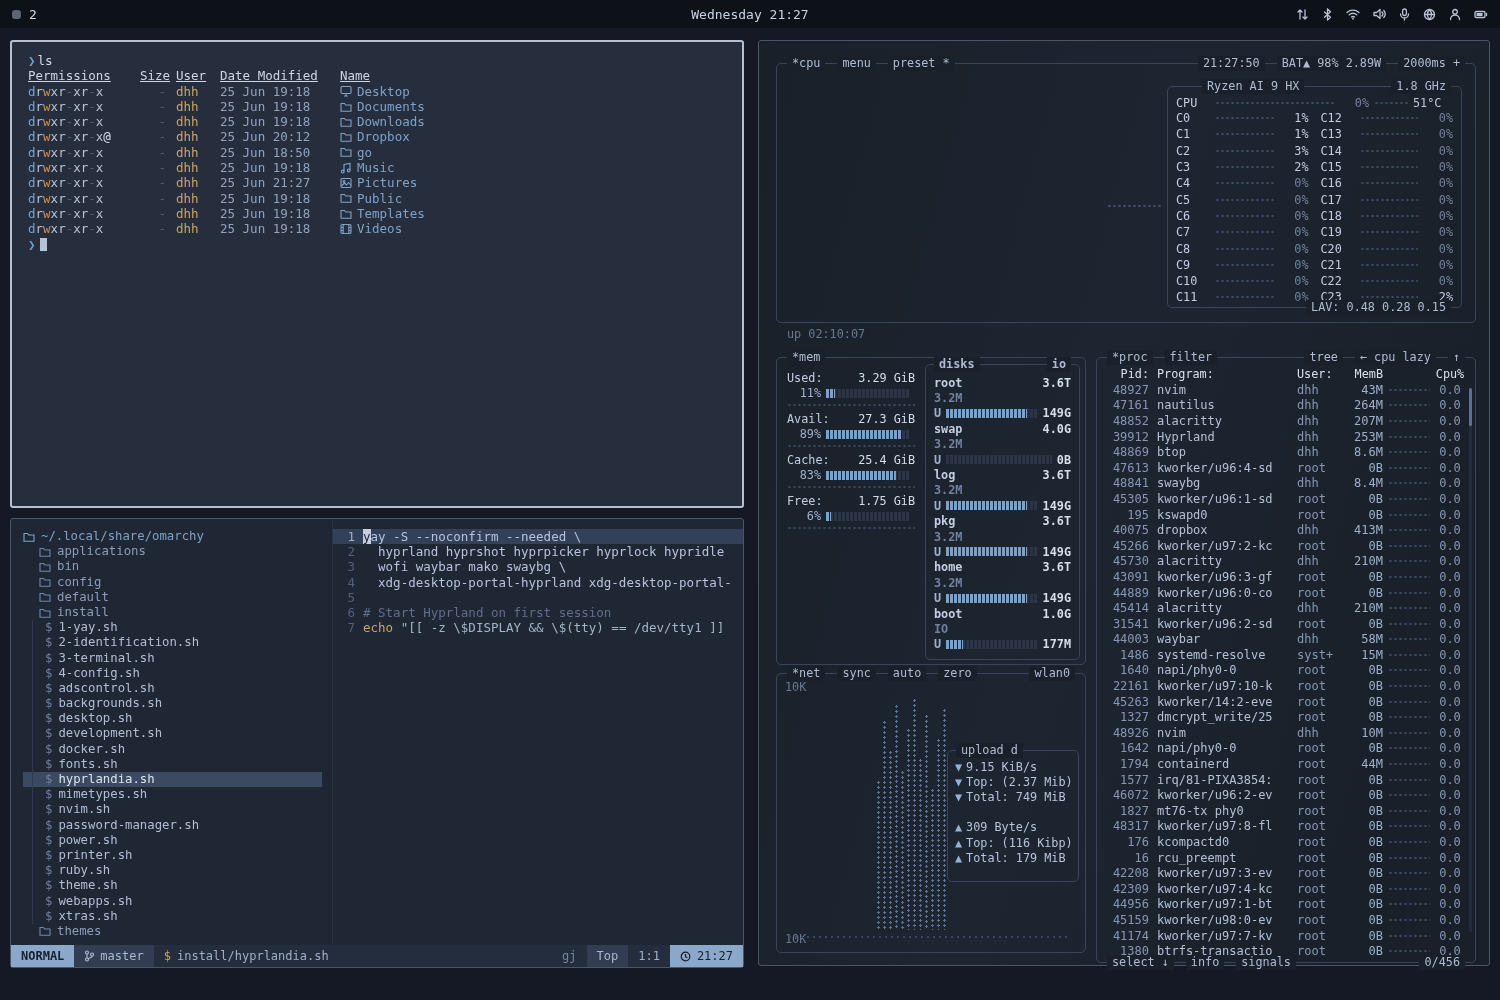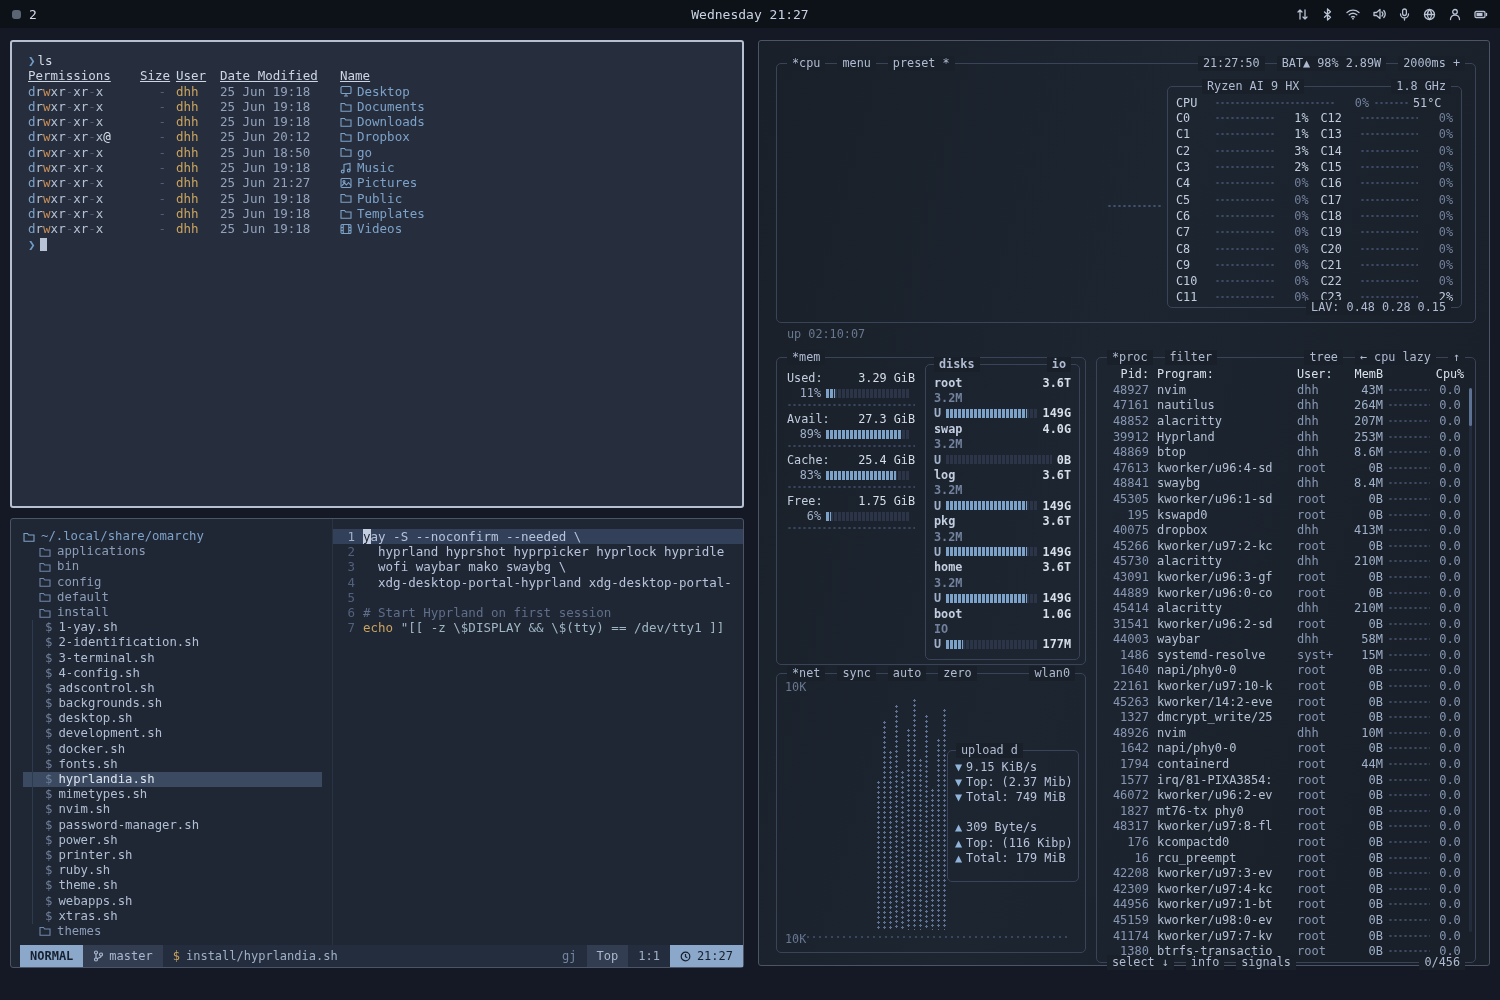--- a/index.html
+++ b/index.html
@@ -62,21 +62,21 @@
   .t-script .dollar{color:#70809c;}
   .t-sel{background:var(--sel);color:#dbe3ee;margin-right:10px;}
   .code{flex:1;padding:10px 0 0 0;line-height:15.2px;overflow:hidden;}
   .code-line{display:flex;white-space:pre;height:15.2px;}
   .lnum{width:30px;text-align:right;padding-right:8px;color:#51607c;flex:none;}
   .code-line.cur{background:var(--cursorline);}
   .code-line.cur .lnum{color:#9fb0ca;}
   .s-plain{color:#b6c3da;} .s-comment{color:#5f6e8a;} .s-keyword{color:var(--yellow);}
   .s-string{color:#9fb6c4;}
   .s-cursor{background:#c3cde0;color:#1c2330;}
-  .statusline{height:22px;background:#242d3d;display:flex;align-items:center;font-size:12px;margin-left:9px;}
+  .statusline{height:22px;background:#242d3d;display:flex;align-items:center;font-size:12px;}
   .seg{display:flex;align-items:center;gap:6px;padding:0 10px;height:100%;}
   .seg svg{display:block;}
   .seg-mode{background:var(--modebg);color:#17202e;font-weight:bold;}
   .seg-branch{background:var(--chipbg);color:#aab8cf;}
   .seg-file{color:#9fb0c6;}
   .seg-file .dollar{color:#c9a35f;}
   .seg-spacer{flex:1;}
   .seg-keys{color:#7385a1;}
   .seg-top{background:var(--chipbg);color:#aab8cf;}
   .seg-pos{color:#9fb0c6;}

